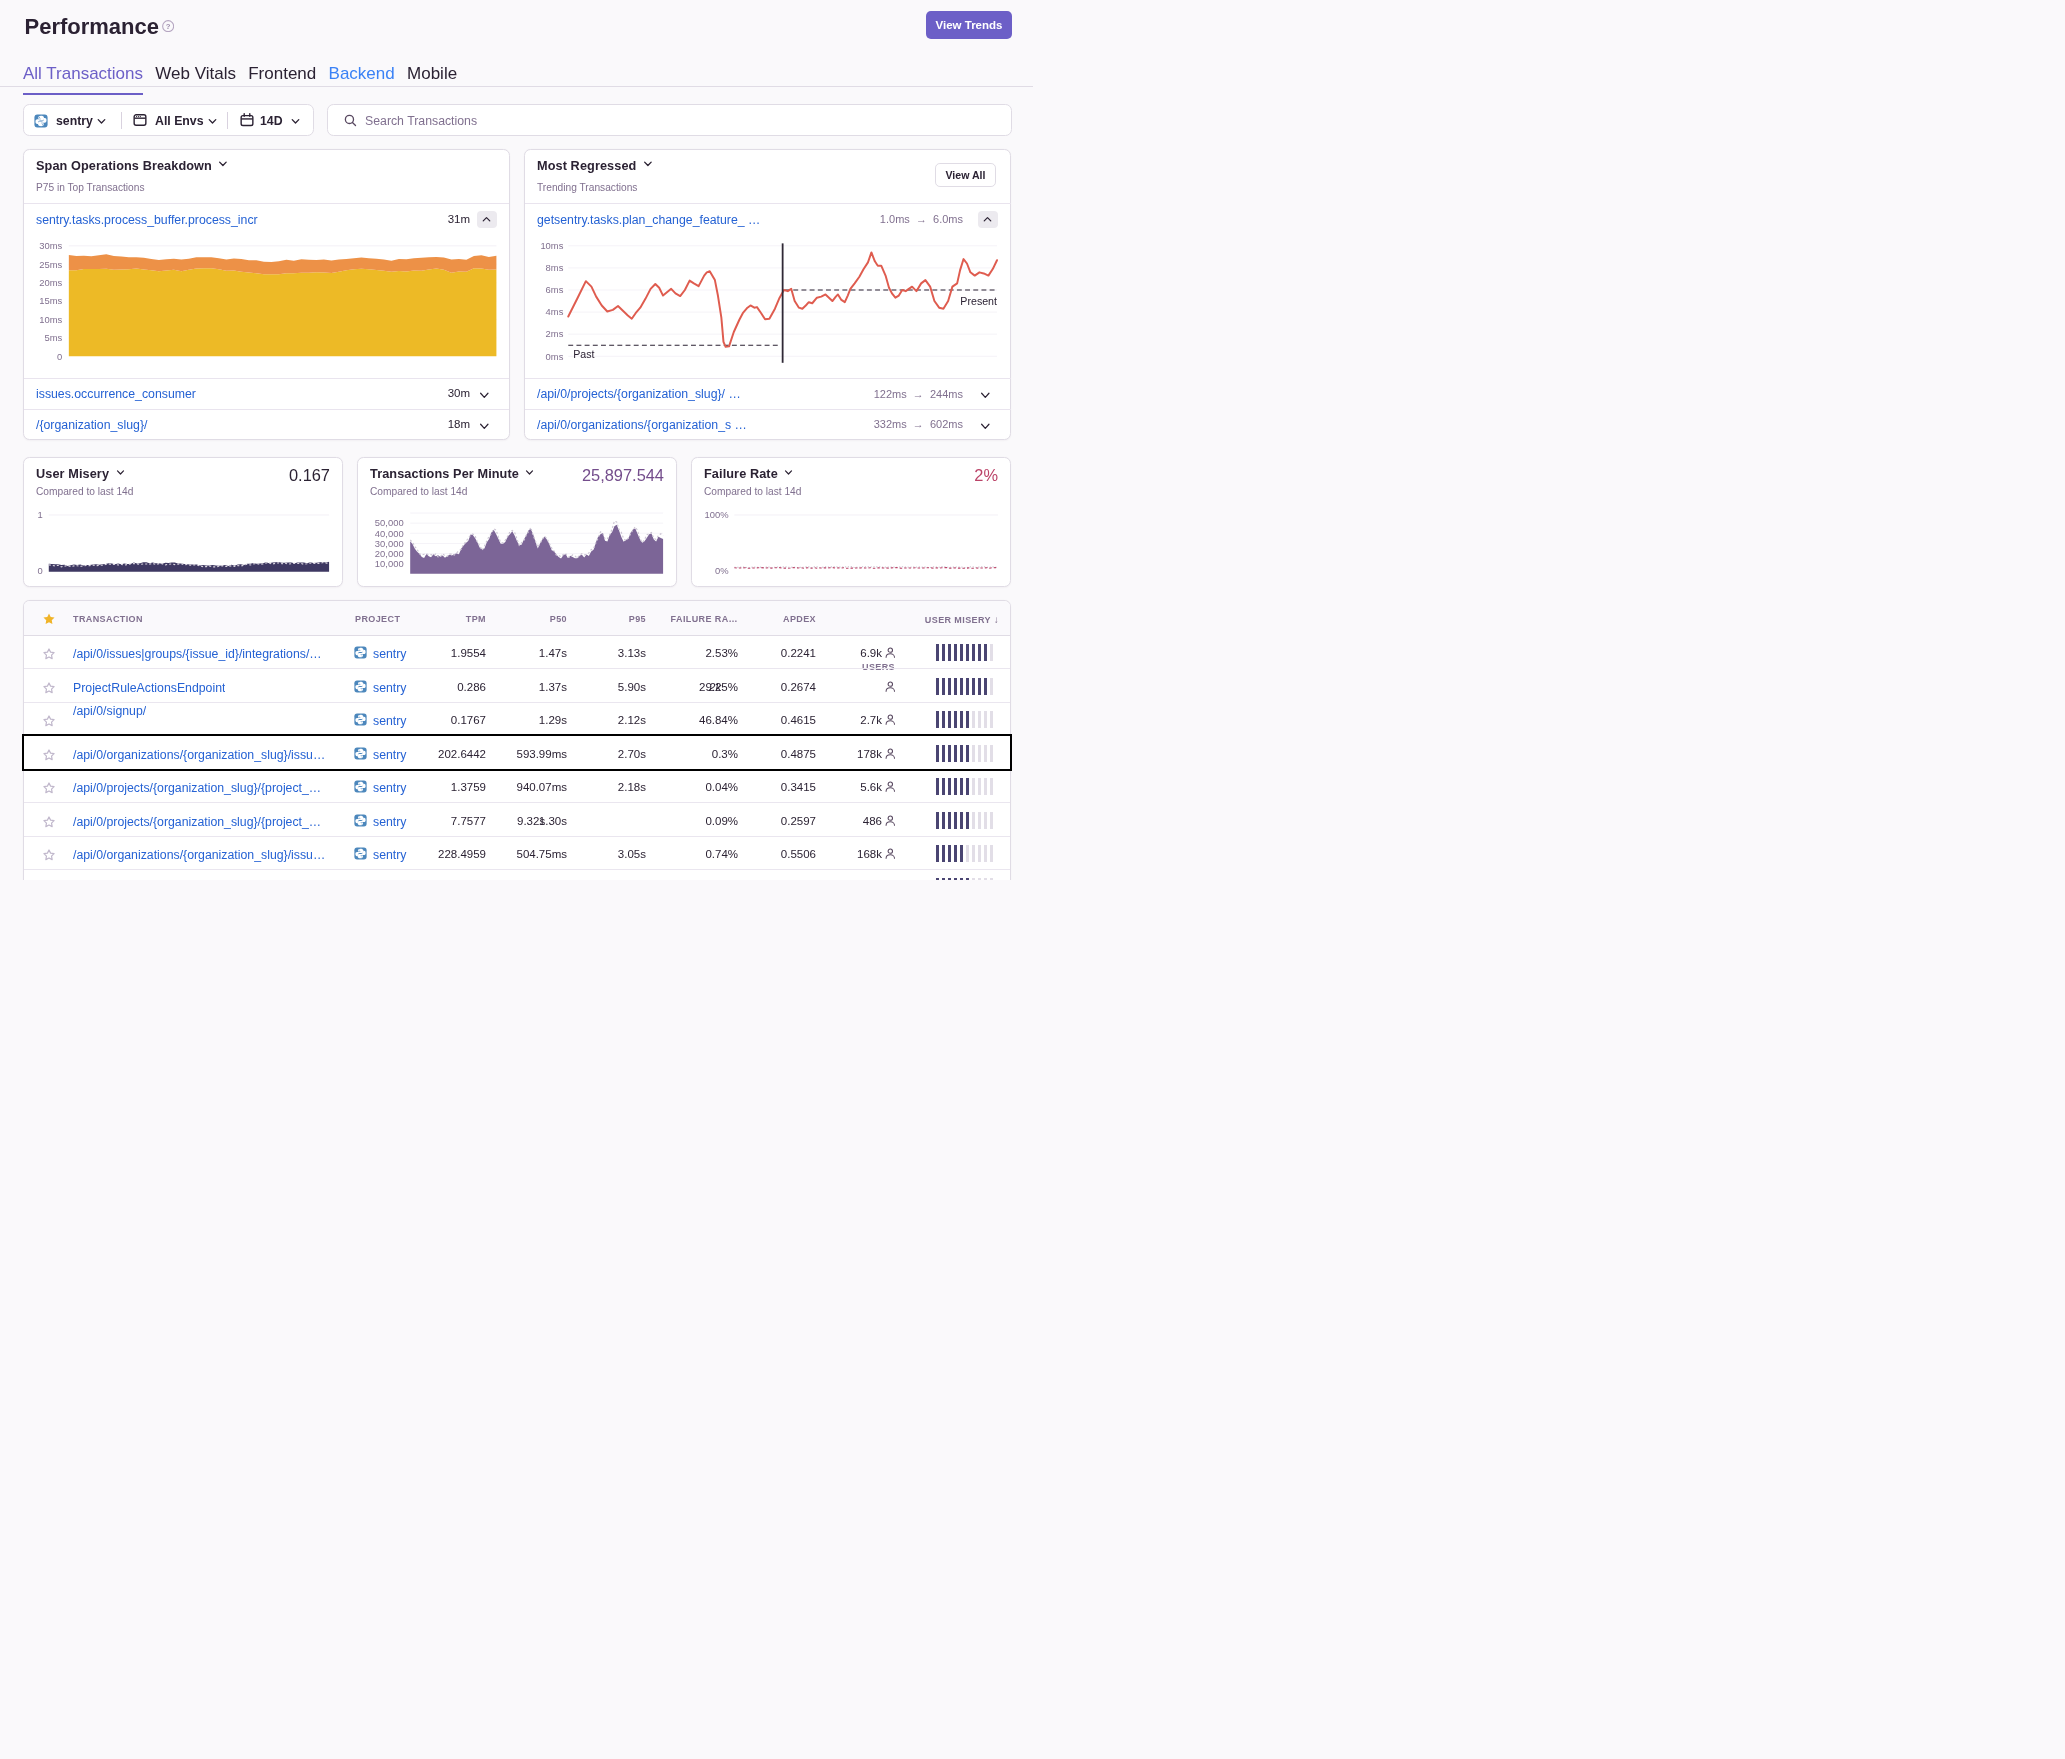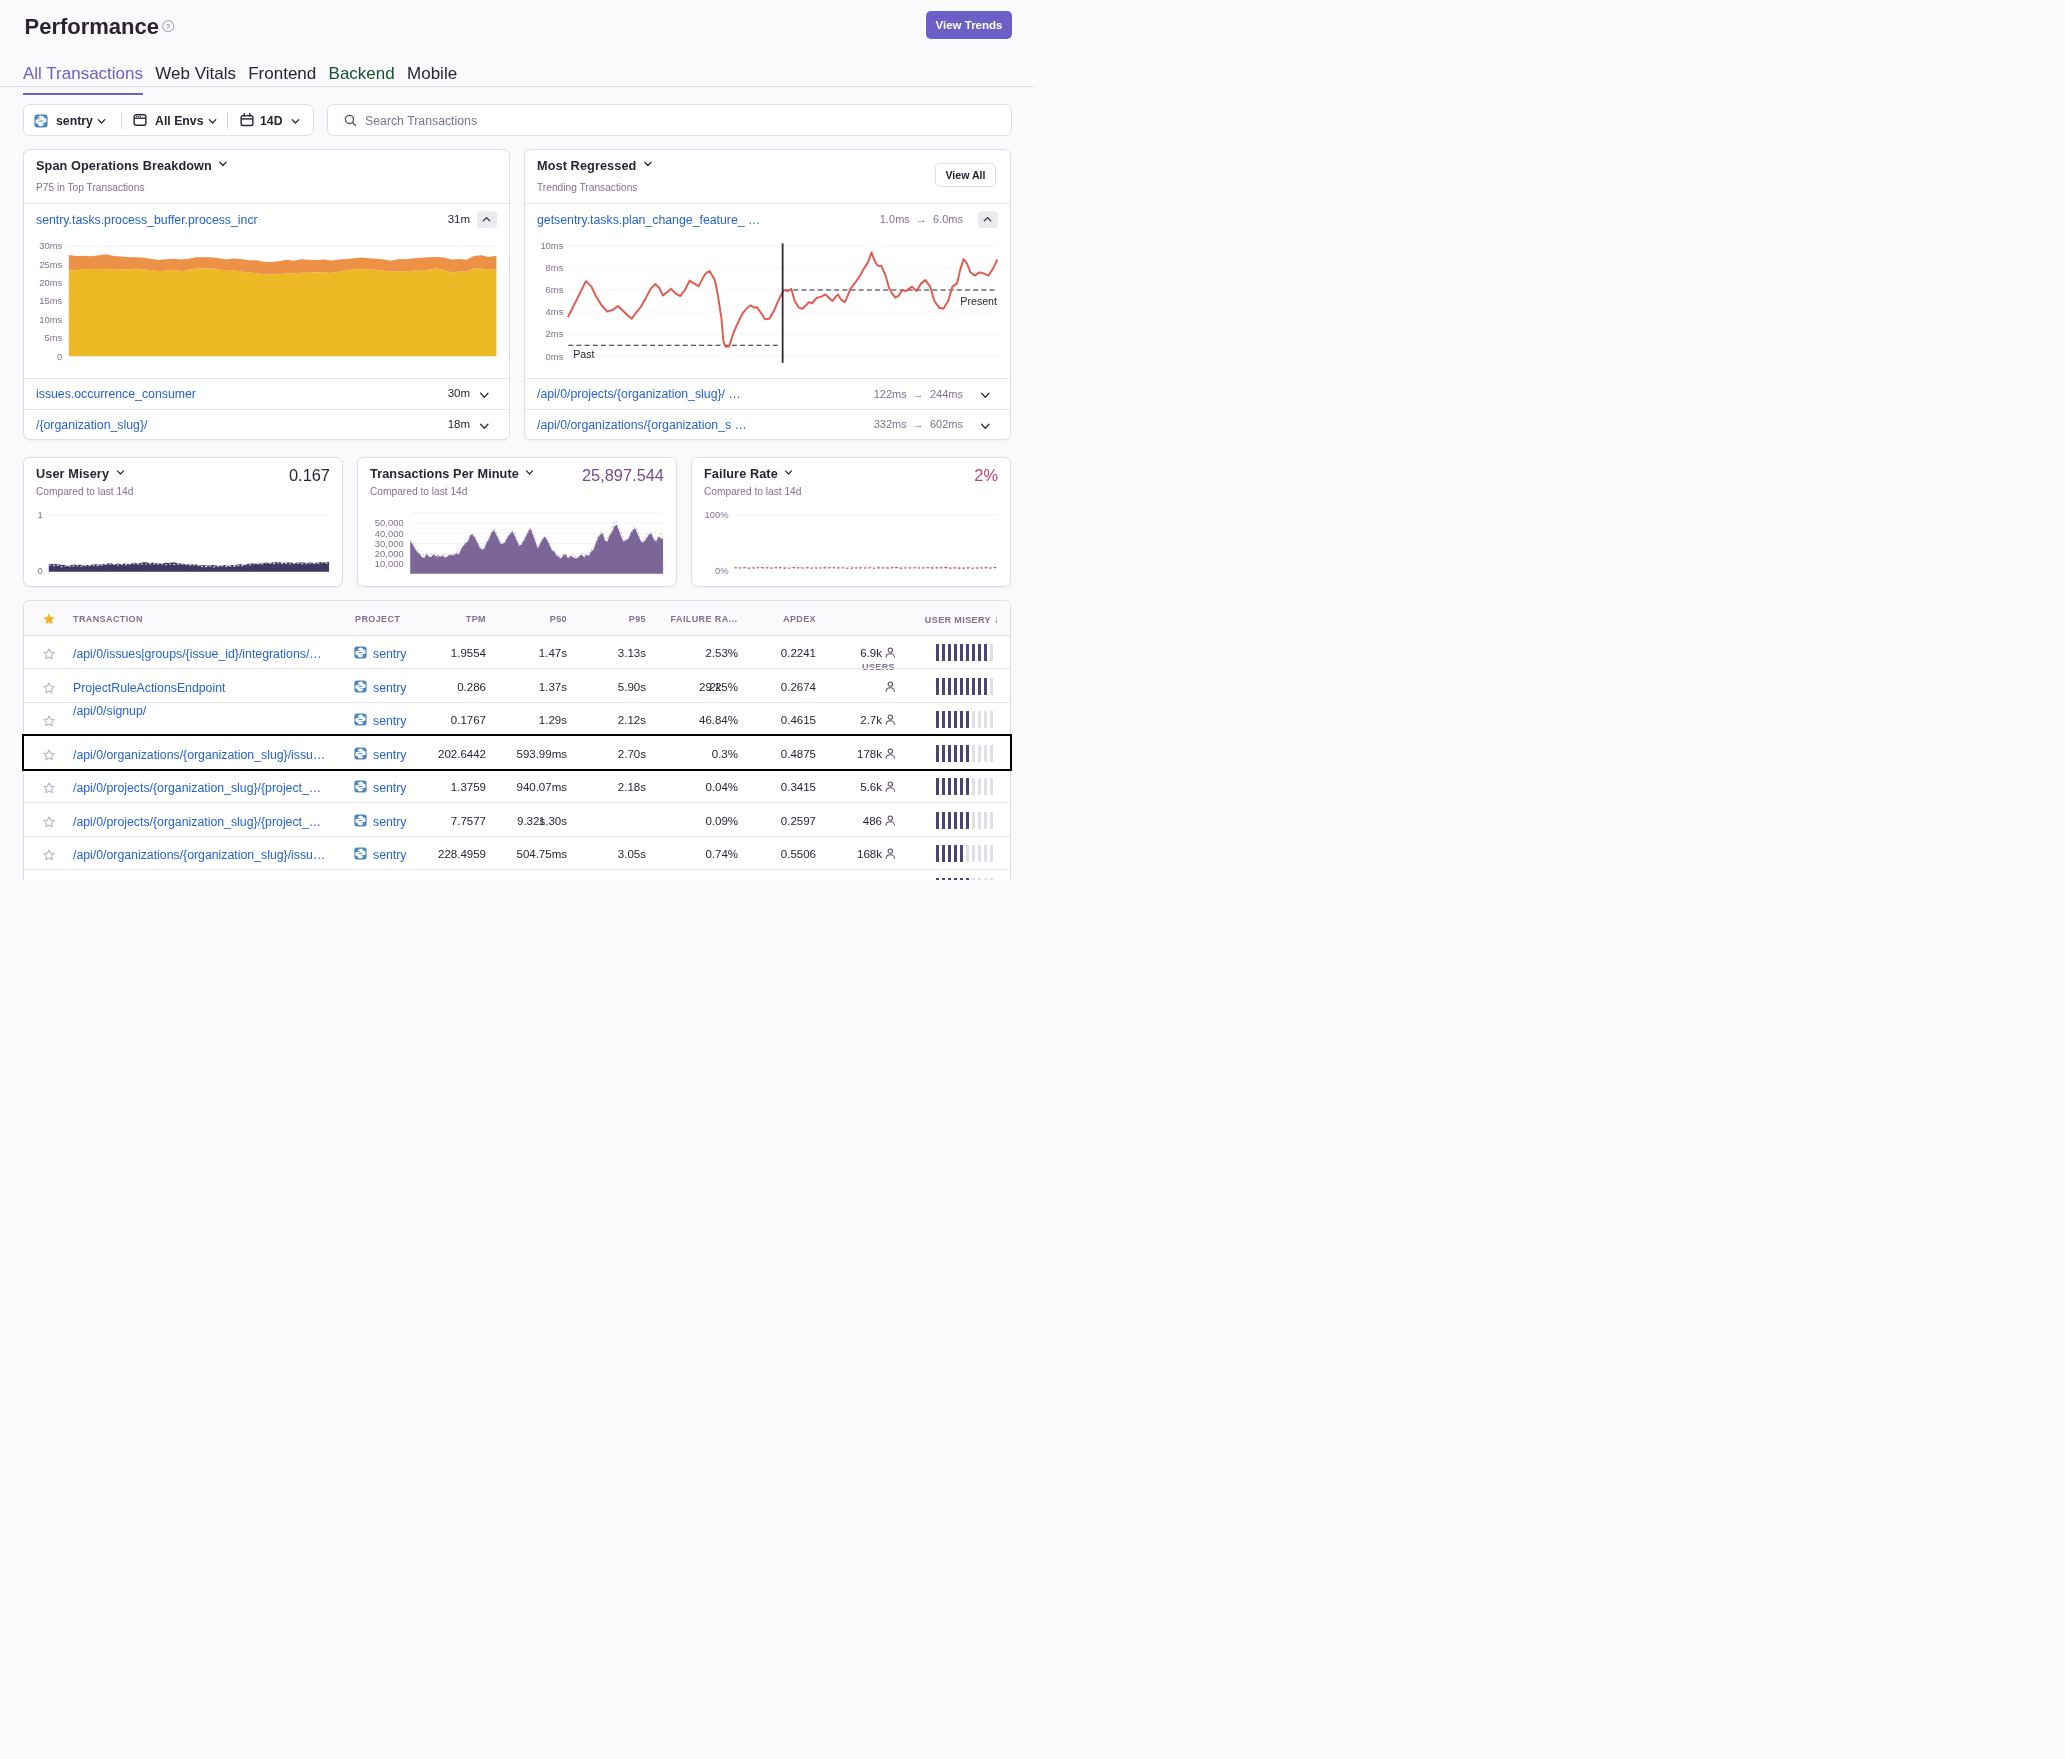--- a/index.html
+++ b/index.html
@@ -29,21 +29,21 @@
   <circle cx="7.5" cy="7.5" r="6.7" fill="none" stroke="#B5A6C1" stroke-width="1.3"></circle>
   <text x="7.5" y="10.7" font-size="9.5" font-weight="bold" fill="#9E8FAD" text-anchor="middle" font-family="Liberation Sans">?</text>
 </svg>
 <div class="abs" style="left:926px; top:11px; width:86px; height:28px; background:#6C5FC7; border-radius:4.9px; color:#fff; font-size:11.5px; font-weight:bold; display:flex; align-items:center; justify-content:center;">View Trends</div>
 
 <div class="abs" style="left:0; top:86px; width:1033px; height:0.8px; background:#E0DCE5;"></div>
 <div class="abs" style="left:23px; top:64px; font-size:17px; display:flex;">
   <div style="color:#6C5FC7; margin-right:12.3px; padding-bottom:8.6px; border-bottom:2.5px solid #6C5FC7;">All Transactions</div>
   <div style="margin-right:12.3px; color:#2B2233;">Web Vitals</div>
   <div style="margin-right:12.3px; color:#2B2233;">Frontend</div>
-  <div style="margin-right:12.3px; color:#14532d;">Backend</div>
+  <div style="margin-right:12.3px; color:#3b82f6;">Backend</div>
   <div style="color:#2B2233;">Mobile</div>
 </div>
 
 <div class="abs" style="left:23px; top:104px; width:291px; height:32px; background:#fff; border:0.8px solid #E0DCE5; border-radius:6.5px;"></div>
 <svg class="abs" style="left:34px; top:114px;" width="14" height="14" viewBox="0 0 17 17">
   <rect x="0.5" y="0.5" width="16" height="16" rx="3.6" fill="#4C87BC"></rect>
   <path d="M8.4 2.2 c-2.1 0-3.2 0.9-3.2 2.4 v1.3 h3.2 v0.6 H4.0 c-1.5 0-2.2 1.1-2.2 2.8 0 1.6 0.7 2.7 2.2 2.7 h1.1 v-1.7 c0-1.3 1-2.3 2.3-2.3 h2.8 c1.1 0 1.9-0.8 1.9-1.9 V4.6 c0-1.6-1.6-2.4-3.7-2.4 z" fill="#fff"></path>
   <circle cx="6.6" cy="3.9" r="0.62" fill="#4C87BC"></circle>
   <path d="M8.6 14.8 c2.1 0 3.2-0.9 3.2-2.4 v-1.3 H8.6 v-0.6 h4.4 c1.5 0 2.2-1.1 2.2-2.8 0-1.6-0.7-2.7-2.2-2.7 h-1.1 v1.7 c0 1.3-1 2.3-2.3 2.3 H6.8 c-1.1 0-1.9 0.8-1.9 1.9 v1.5 c0 1.6 1.6 2.4 3.7 2.4 z" fill="#fff"></path>
   <circle cx="10.4" cy="13.1" r="0.62" fill="#4C87BC"></circle>

